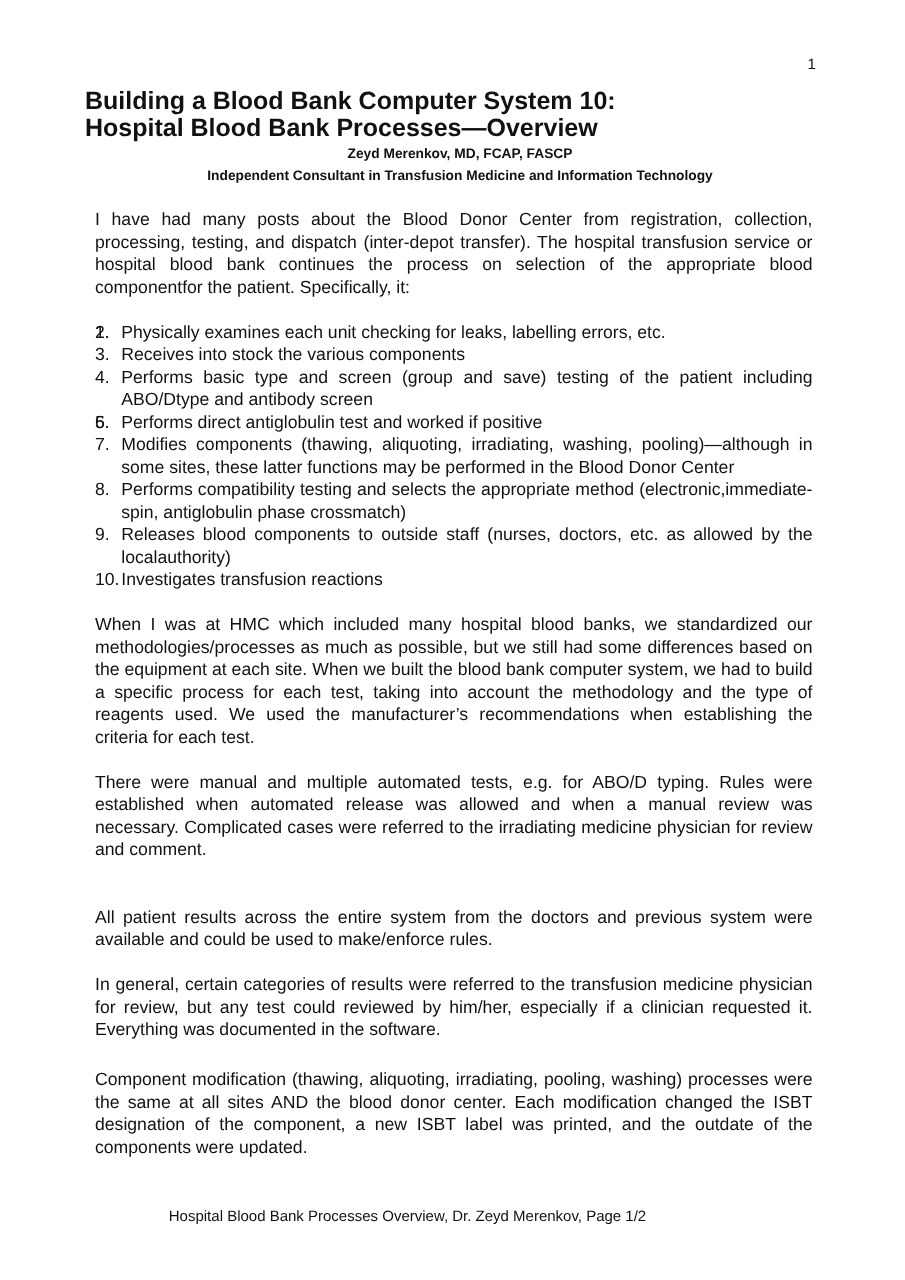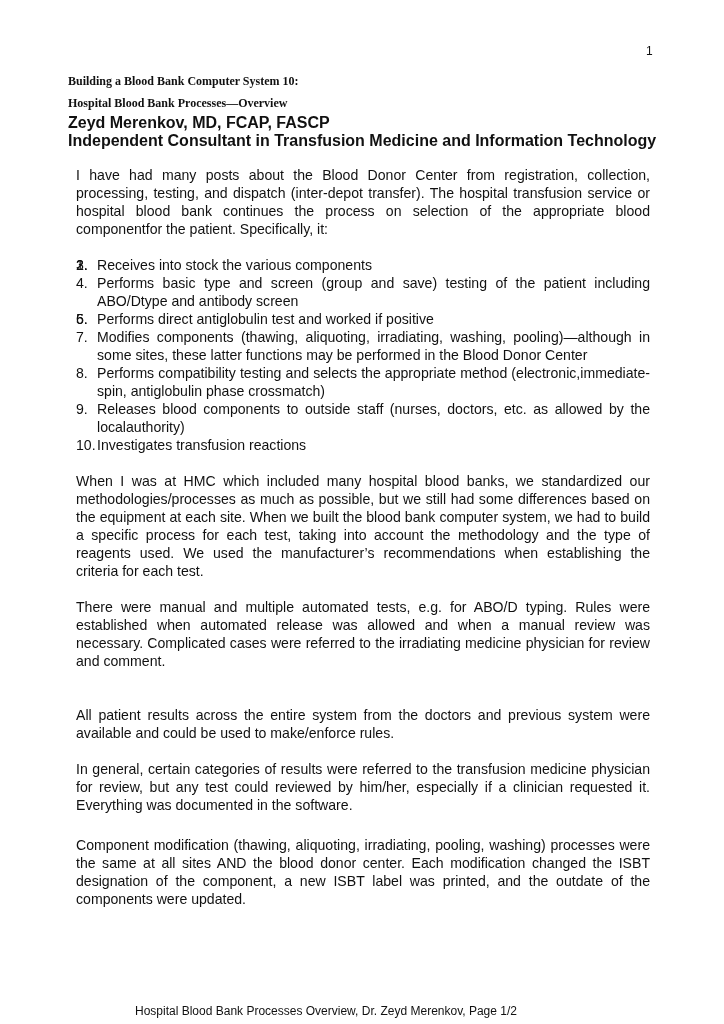--- a/index.html
+++ b/index.html
@@ -8,54 +8,54 @@
     font-family: "Liberation Sans", sans-serif; color: #111111;
   }
   .page-number {
     position: absolute; top: 44px; left: 646px;
     font-size: 12px;
   }
   .title {
     position: absolute; left: 68px; top: 70px; width: 600px;
     font-weight: bold;
   }
-  .title .t1, .title .t2 { font-size: 12px; line-height: 22px; display: block; white-space: nowrap; font-family: Liberation Serif, serif; }
-  .title .t3, .title .t4 { font-size: 16px; line-height: 18px; display: block; white-space: nowrap; }
+  .title .t1, .title .t2 { font-size: 20px; line-height: 22px; display: block; white-space: nowrap; }
+  .title .t3, .title .t4 { font-size: 11px; line-height: 18px; display: block; white-space: nowrap; text-align: center; }
   .body {
     position: absolute; left: 76px; top: 166px; width: 574px;
     font-size: 14.1px; line-height: 18px;
   }
   .body p { margin: 0; text-align: justify; }
   .sp { height: 18px; }
   .list { margin: 0; padding: 0; list-style: none; }
   .list li { position: relative; padding-left: 21px; text-align: justify; }
   .list li .num { position: absolute; left: 0; top: 0; }
   .footer {
-    position: absolute; top: 1004px; left: 0; width: 652px; text-align: center;
+    position: absolute; top: 966px; left: 0; width: 652px; text-align: center;
     font-size: 12px;
   }
 </style>
 </head>
 <body>
 
 <div class="page-number">1</div>
 
 <div class="title">
   <span class="t1">Building a Blood Bank Computer System 10:</span>
   <span class="t2">Hospital Blood Bank Processes—Overview</span>
   <span class="t3">Zeyd Merenkov, MD, FCAP, FASCP</span>
   <span class="t4">Independent Consultant in Transfusion Medicine and Information Technology</span>
 </div>
 
 <div class="body">
   <p>I have had many posts about the Blood Donor Center from registration, collection, processing, testing, and dispatch (inter-depot transfer).  The hospital transfusion service or hospital blood bank continues the process on selection of the appropriate blood componentfor the patient.  Specifically, it:</p>
   <div class="sp"></div>
   <ol class="list">
     <li><span class="num">1.</span></li>
-    <li><span class="num">2.</span></li>
+    <li><span class="num">2.</span><span>Physically examines each unit checking for leaks, labelling errors, etc.</span></li>
     <li><span class="num">3.</span><span>Receives into stock the various components</span></li>
     <li><span class="num">4.</span><span>Performs basic type and screen (group and save) testing of the patient including ABO/Dtype and antibody screen</span></li>
     <li><span class="num">5.</span></li>
     <li><span class="num">6.</span><span>Performs direct antiglobulin test and worked if positive</span></li>
     <li><span class="num">7.</span><span>Modifies components (thawing, aliquoting, irradiating, washing, pooling)—although in some sites, these latter functions may be performed in the Blood Donor Center</span></li>
     <li><span class="num">8.</span><span>Performs compatibility testing and selects the appropriate method (electronic,immediate-spin, antiglobulin phase crossmatch)</span></li>
     <li><span class="num">9.</span><span>Releases blood components to outside staff (nurses, doctors, etc. as allowed by the localauthority)</span></li>
     <li><span class="num">10.</span><span>Investigates transfusion reactions</span></li>
   </ol>
   <div class="sp"></div>

